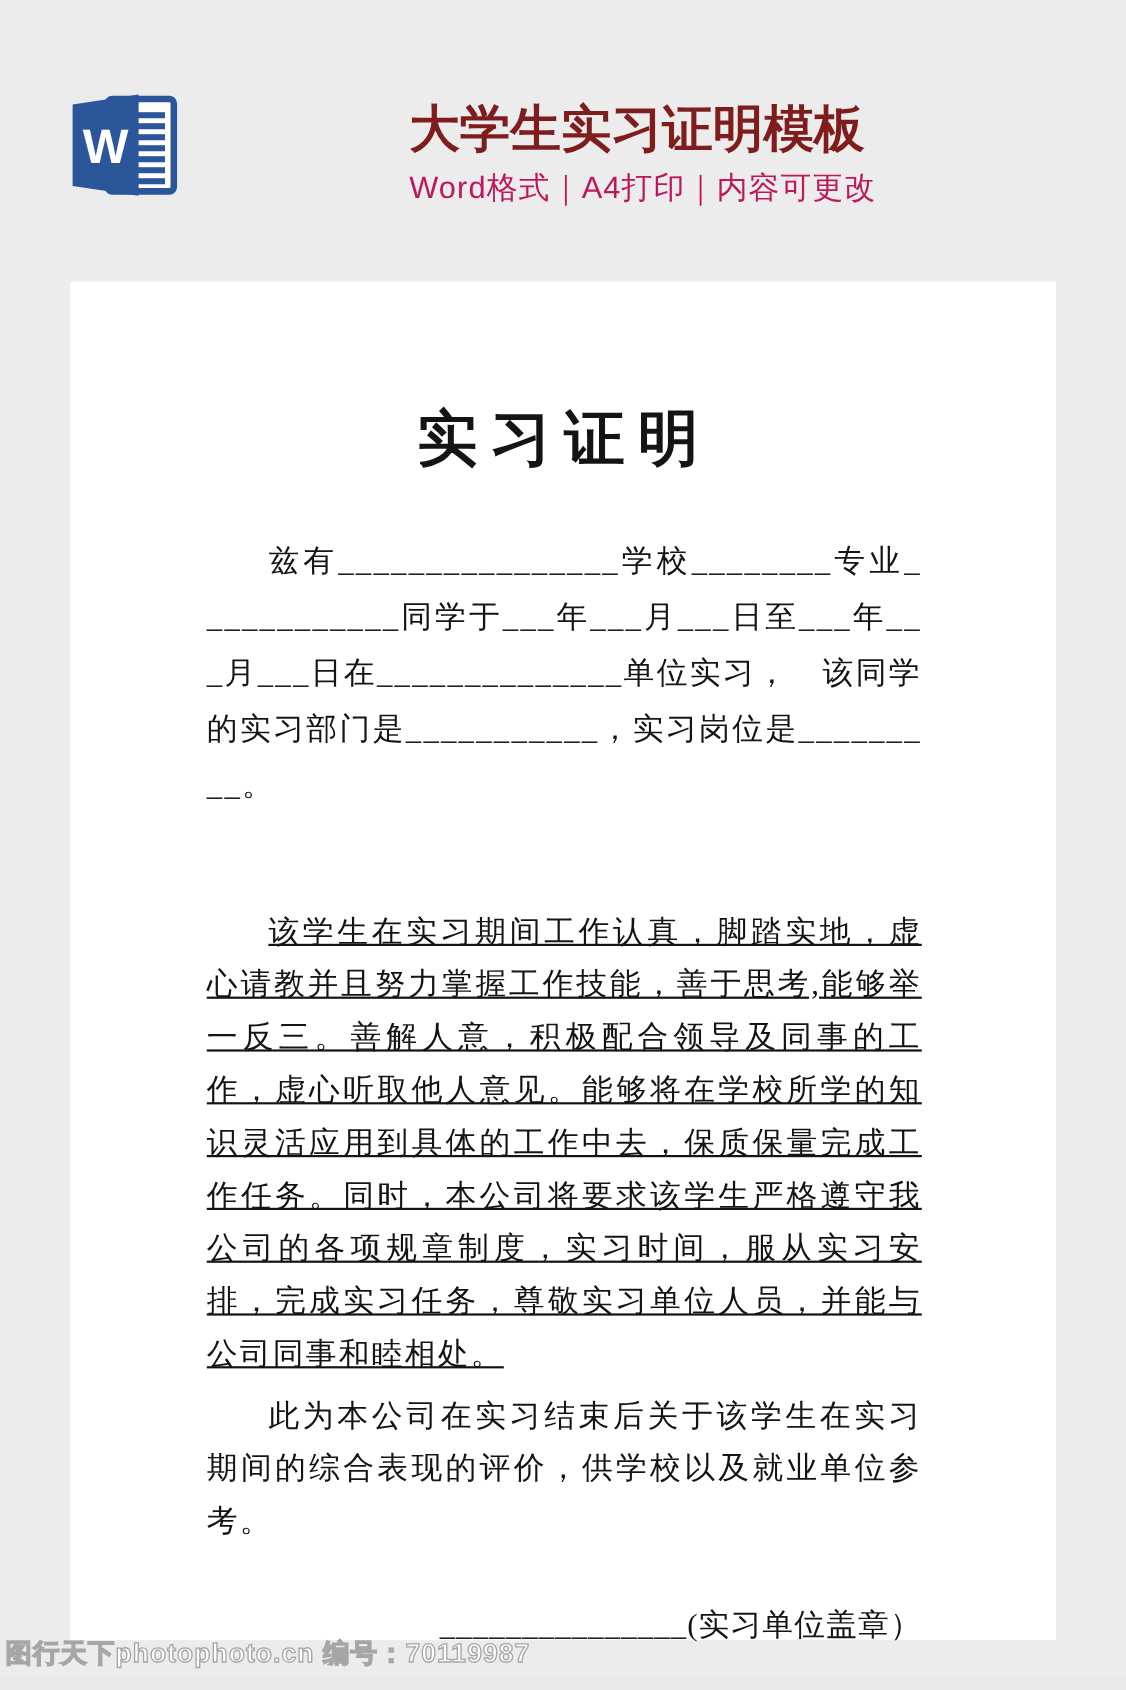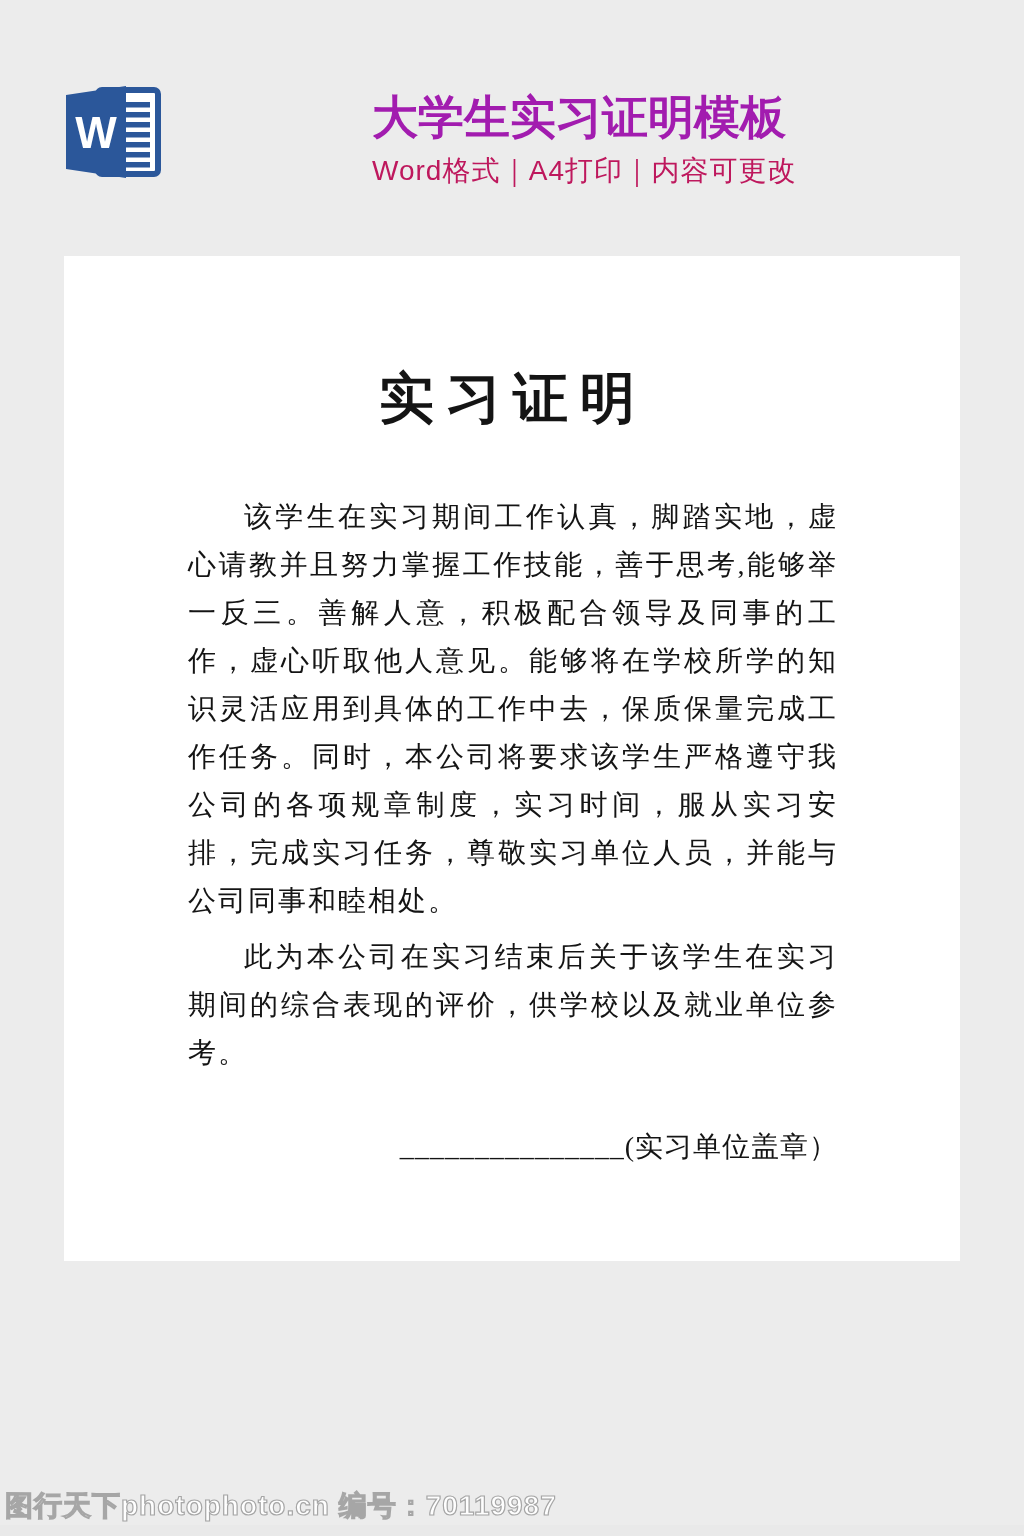--- a/index.html
+++ b/index.html
@@ -8,31 +8,31 @@
     background:#ececec;
     font-family:"Liberation Sans","DejaVu Sans",sans-serif;
     overflow:hidden;
   }
   .stage{position:relative;width:1024px;height:1536px;background:#ececec;}
 
   
   .word-icon{position:absolute;left:60px;top:82px;width:104px;height:100px;}
   .hdr-title{
     position:absolute;left:372px;top:90px;width:480px;
-    font-size:46px;font-weight:bold;color:#a21caf;letter-spacing:0px;
+    font-size:46px;font-weight:bold;color:#7f1d1d;letter-spacing:0px;
     line-height:1.2;
   }
   .hdr-subtitle{
     position:absolute;left:372px;top:153px;width:480px;
     font-size:28px;color:#be185d;letter-spacing:1px;line-height:1.3;
   }
 
   
   .page{
-    position:absolute;left:64px;top:256px;width:896px;height:1005px;
+    position:absolute;left:64px;top:256px;width:896px;height:1235px;
     background:#ffffff;
     box-sizing:border-box;
     padding:0 122px 0 124px;
     font-family:"Liberation Serif","DejaVu Serif",serif;
     color:#141414;
   }
   .doc-title{
     margin-top:104px;
     text-align:center;
     font-size:55px;font-weight:bold;
@@ -40,32 +40,32 @@
     line-height:77px;
   }
   .para{
     font-size:28px;
     letter-spacing:2px;
     text-align:justify;
     text-indent:2em;
     word-break:break-all;
   }
   .p1{margin:48px 0 0 0;line-height:51px;}
-  .p2{margin:56px 0 0 0;line-height:48px;}
+  .p2{margin:84px 0 0 0;line-height:48px;text-decoration:underline;}
   .p3{margin:8px 0 0 0;line-height:48px;}
   .closing{margin:48px 0 0 0;line-height:48px;font-size:28px;text-indent:2em;letter-spacing:2px;}
   .seal-line{
     margin:46px 0 0 0;line-height:48px;font-size:28px;
     text-align:right;letter-spacing:1px;
   }
 
   
   .watermark{
     position:absolute;left:5px;top:1487px;
-    font-size:28px;font-weight:bold;
+    font-size:24px;font-weight:bold;
     letter-spacing:1px;
     color:rgba(255,255,255,0.92);
     -webkit-text-stroke:1.2px #a6a6a6;
     font-family:"Liberation Sans","DejaVu Sans",sans-serif;
     white-space:nowrap;
   }
   .bottom-strip{
     position:absolute;left:0;top:1525px;width:1024px;height:11px;
     background:#e9e9e9;
   }
@@ -94,20 +94,21 @@
       <text x="36" y="66" text-anchor="middle" font-family="Liberation Sans, DejaVu Sans, sans-serif" font-size="44" font-weight="bold" fill="#ffffff">W</text>
     </svg>
   </div>
 
   <div class="hdr-title">大学生实习证明模板</div>
   <div class="hdr-subtitle">Word格式｜A4打印｜内容可更改</div>
 
   <div class="page">
     <div class="doc-title">实习证明</div>
 
+    <p class="para p1">兹有________________学校________专业____________同学于___年___月___日至___年___月___日在______________单位实习，　该同学的实习部门是___________，实习岗位是_________。</p>
 
     <p class="para p2">该学生在实习期间工作认真，脚踏实地，虚心请教并且努力掌握工作技能，善于思考,能够举一反三。善解人意，积极配合领导及同事的工作，虚心听取他人意见。能够将在学校所学的知识灵活应用到具体的工作中去，保质保量完成工作任务。同时，本公司将要求该学生严格遵守我公司的各项规章制度，实习时间，服从实习安排，完成实习任务，尊敬实习单位人员，并能与公司同事和睦相处。</p>
 
     <p class="para p3">此为本公司在实习结束后关于该学生在实习期间的综合表现的评价，供学校以及就业单位参考。</p>
 
 
     <p class="seal-line">_______________(实习单位盖章）</p>
 
   </div>
 

